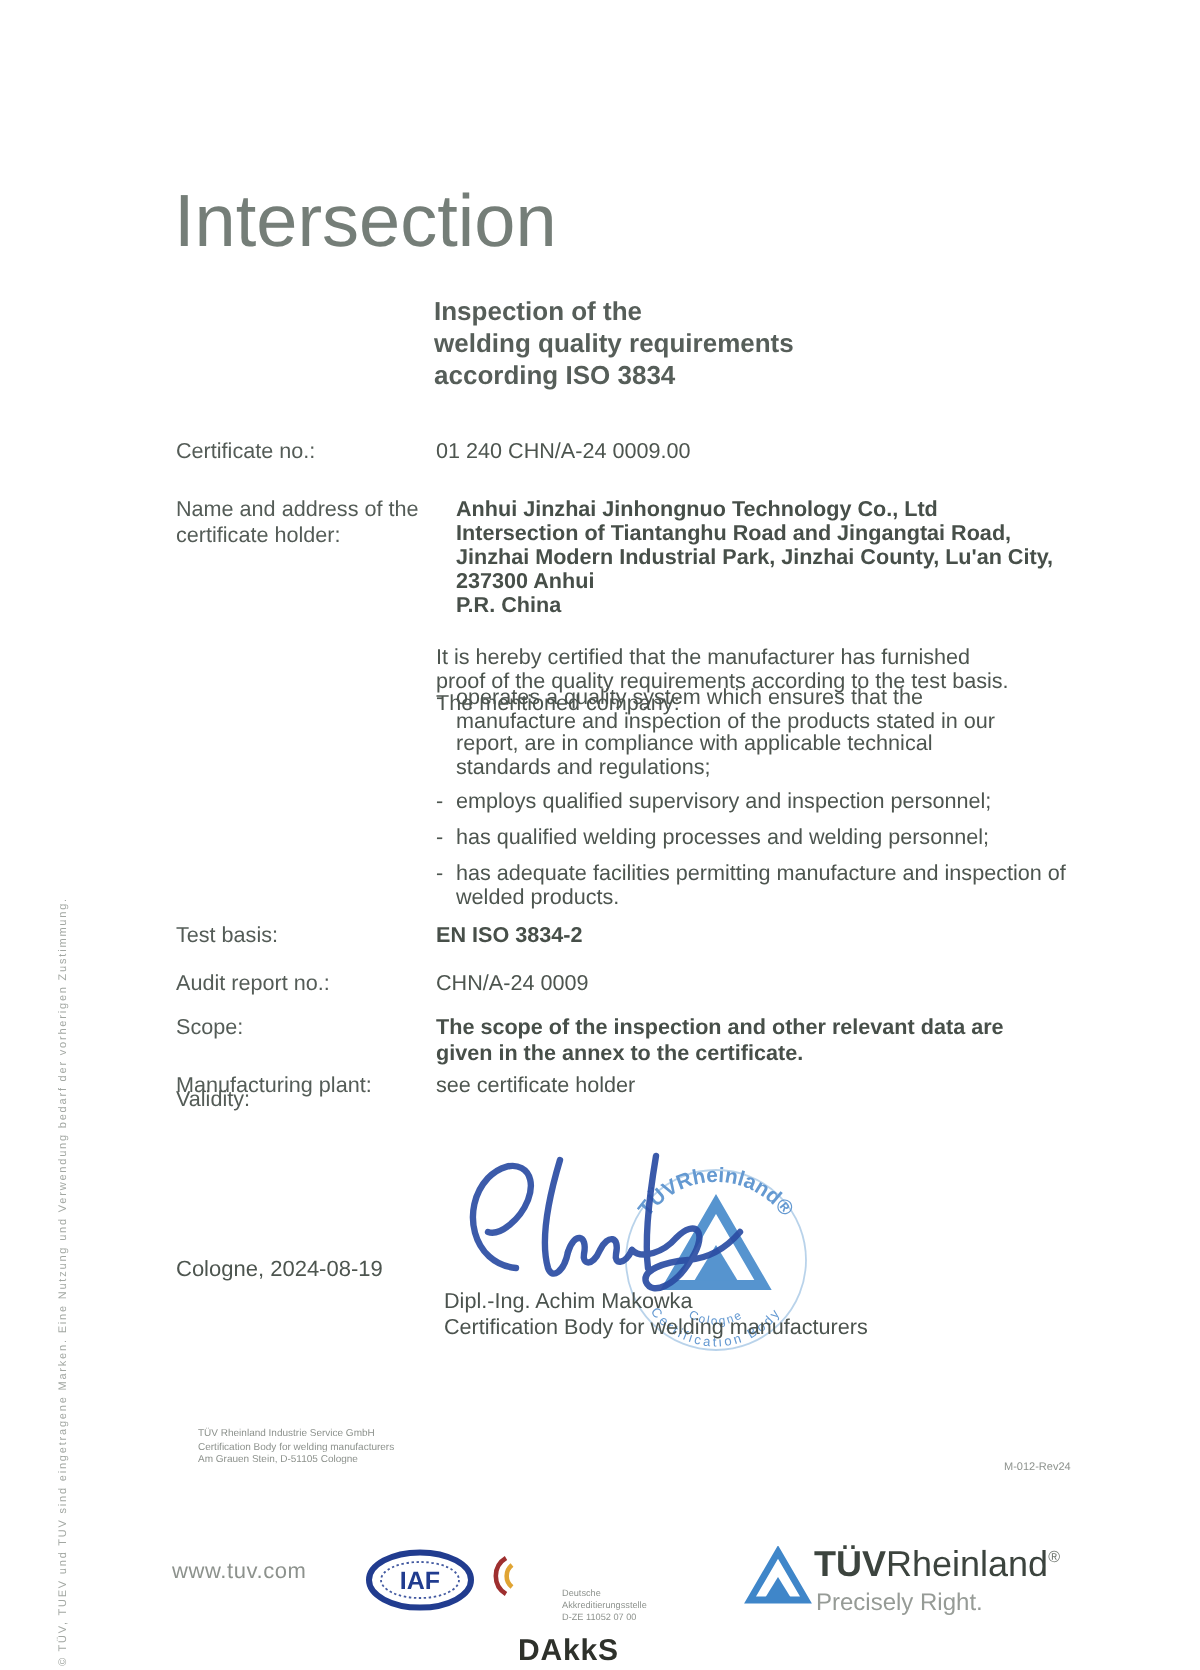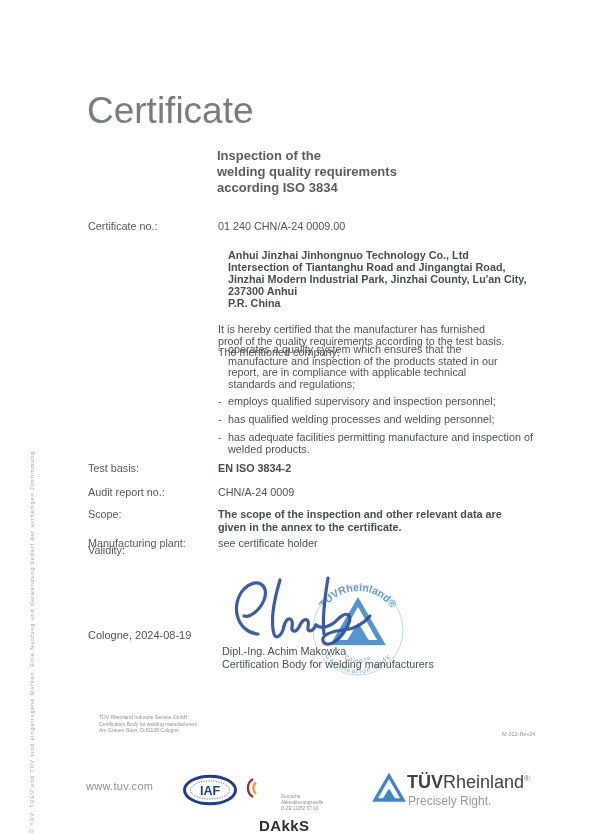--- a/index.html
+++ b/index.html
@@ -33,29 +33,31 @@
   .brand sup{font-size:8px;color:#6f766f;}
   .tagline{font-size:12px;color:#969b96;}
 </style>
 </head>
 <body>
 
 <div class="page">
 
   <div class="abs sidebar-v" style="left:29px;top:833px;">© TÜV, TUEV und TUV sind eingetragene Marken. Eine Nutzung und Verwendung bedarf der vorherigen Zustimmung.</div>
 
-  <div class="abs title" style="left:87px;top:90px;">Certificate</div>
+  <div class="abs title" style="left:87px;top:90px;">Intersection</div>
 
   <div class="abs subtitle pre" style="left:217px;top:148px;">Inspection of the
 welding quality requirements
 according ISO 3834</div>
 
   <div class="abs lbl" style="left:88px;top:220px;">Certificate no.:</div>
   <div class="abs val" style="left:218px;top:220px;">01 240 CHN/A-24 0009.00</div>
 
+  <div class="abs lbl2 pre" style="left:88px;top:249px;">Name and address of the
+certificate holder:</div>
   <div class="abs holder pre" style="left:218px;top:249px;margin-left:10px;">Anhui Jinzhai Jinhongnuo Technology Co., Ltd
 Intersection of Tiantanghu Road and Jingangtai Road,
 Jinzhai Modern Industrial Park, Jinzhai County, Lu'an City,
 237300 Anhui
 P.R. China</div>
 
   <div class="abs body-pre pre" style="left:218px;top:308px;margin-top:16px;">It is hereby certified that the manufacturer has furnished
 proof of the quality requirements according to the test basis.
 The mentioned company:</div>
 

